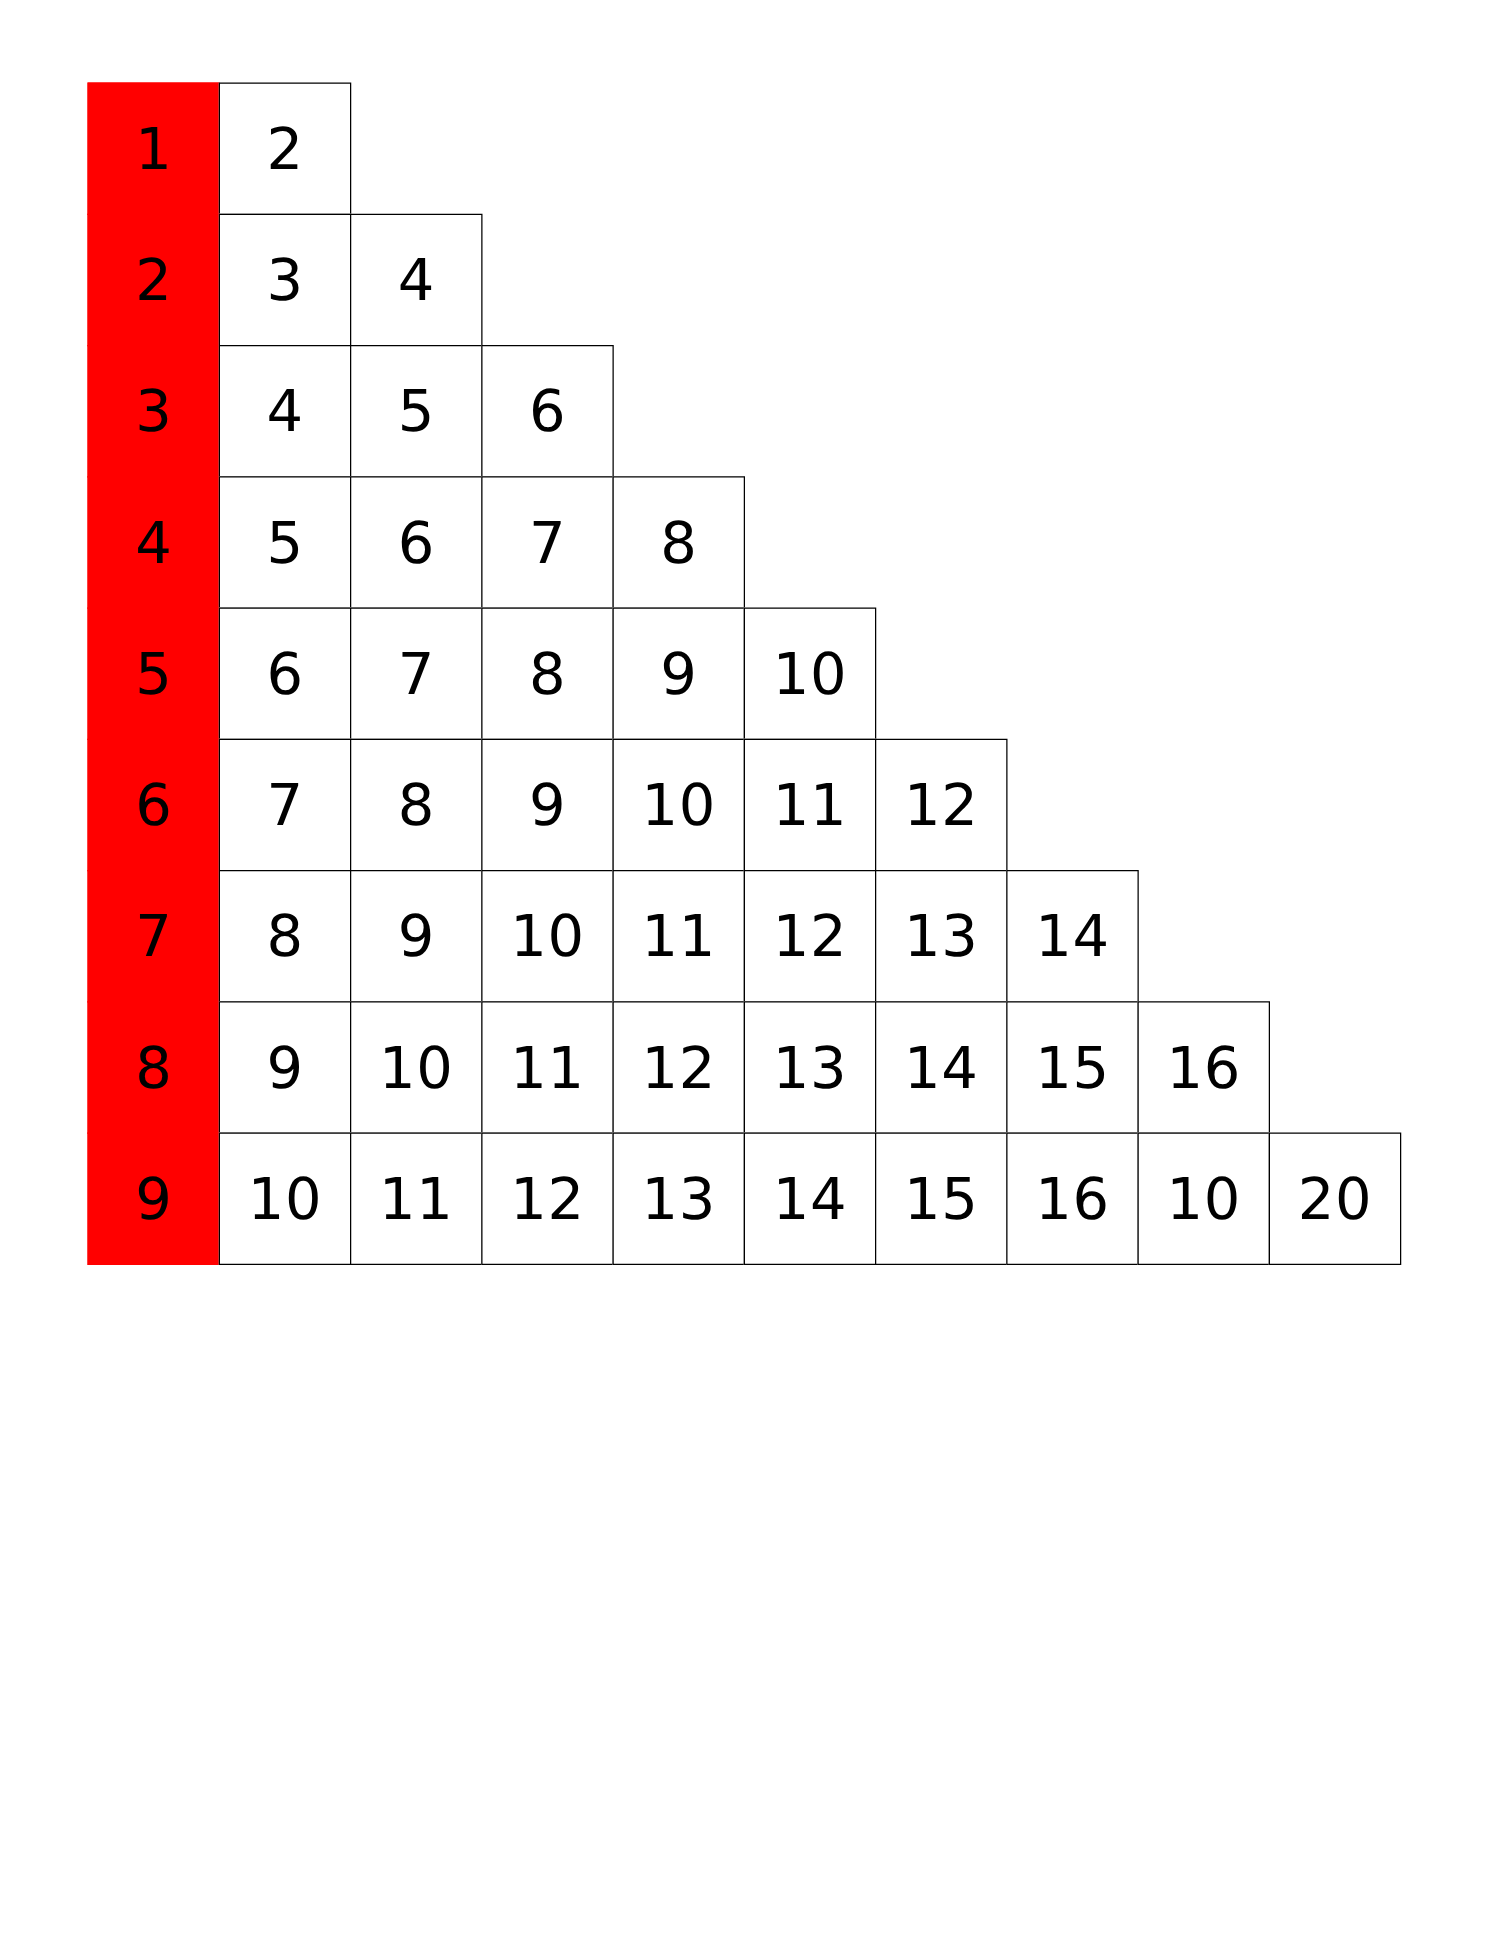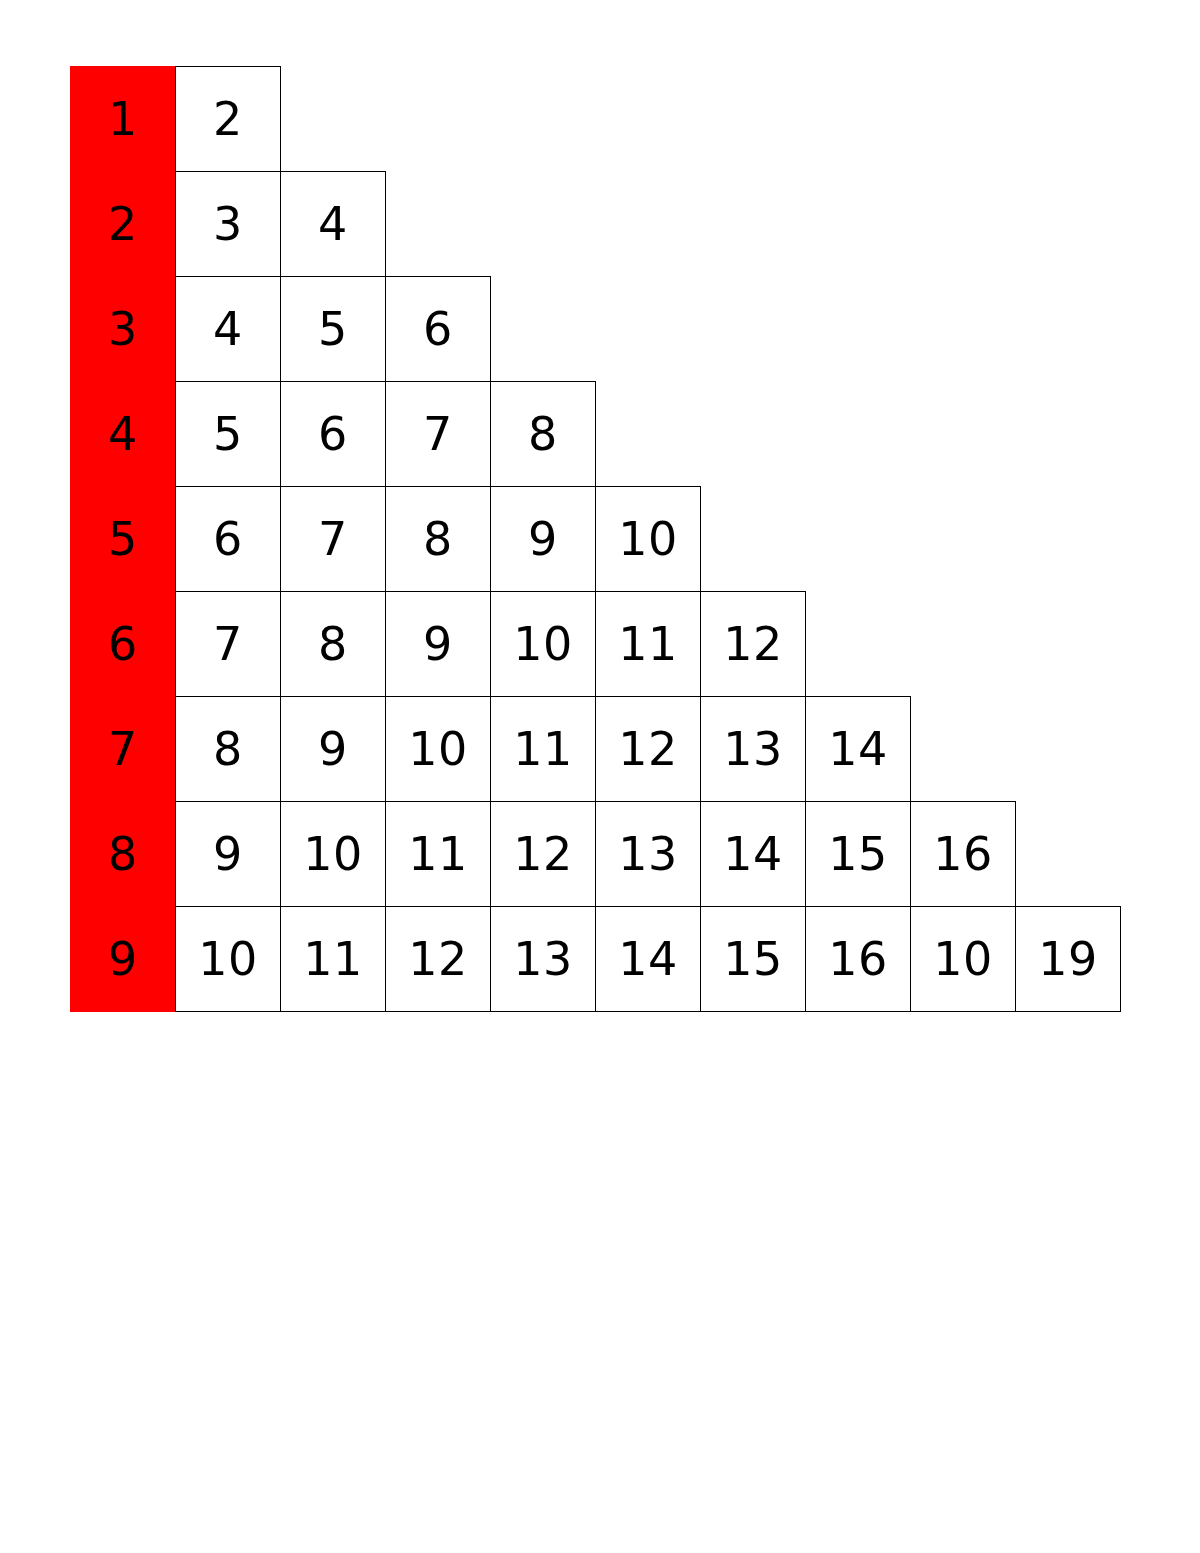--- a/index.html
+++ b/index.html
@@ -116,15 +116,15 @@
     <div class="grid-row">
       <div class="cell header" style="background: rgb(255, 0, 0);">9</div>
       <div class="cell">10</div>
       <div class="cell">11</div>
       <div class="cell">12</div>
       <div class="cell">13</div>
       <div class="cell">14</div>
       <div class="cell">15</div>
       <div class="cell">16</div>
       <div class="cell">10</div>
-      <div class="cell">19</div>
+      <div class="cell">20</div>
     </div>
   </div>
 
 </body></html>

